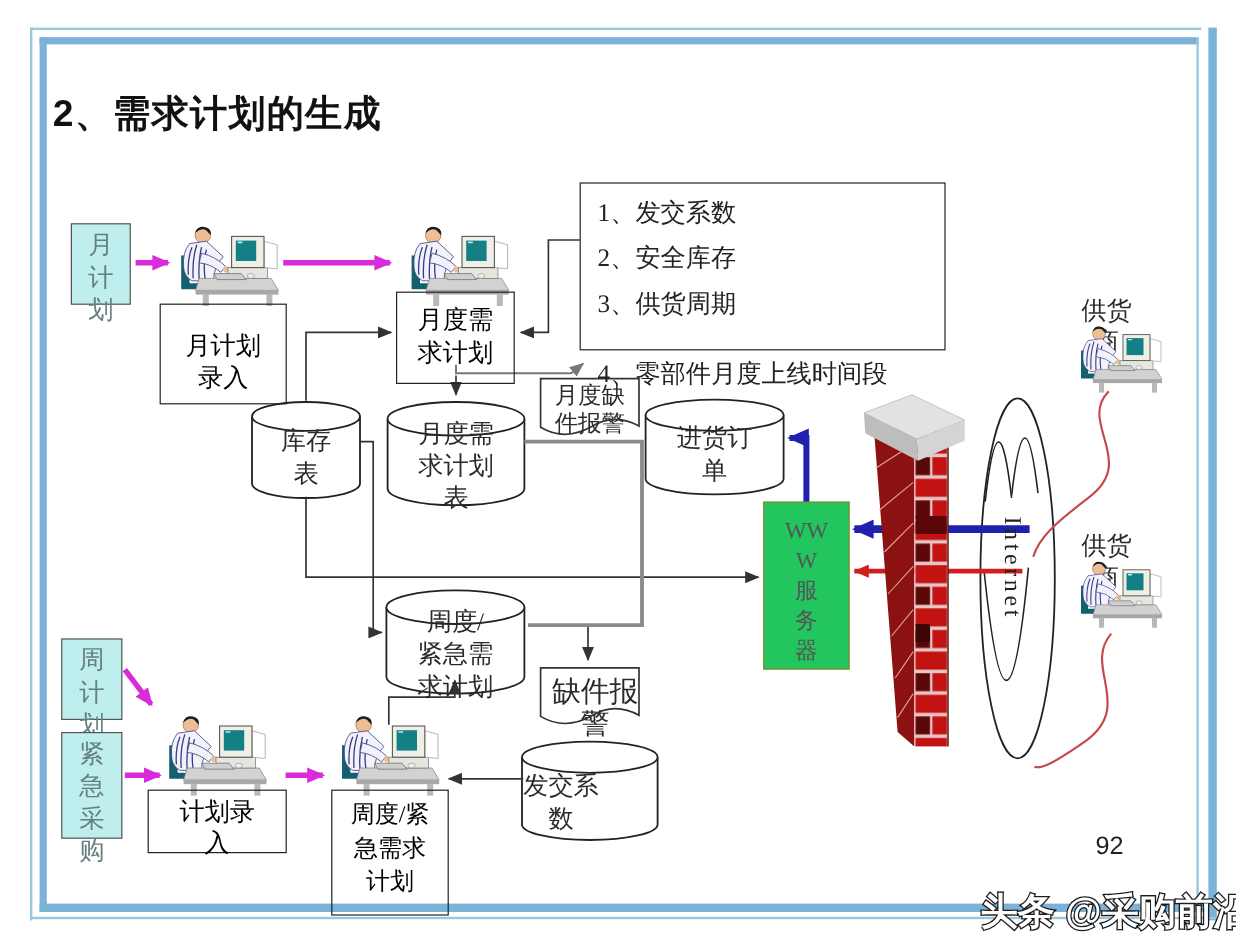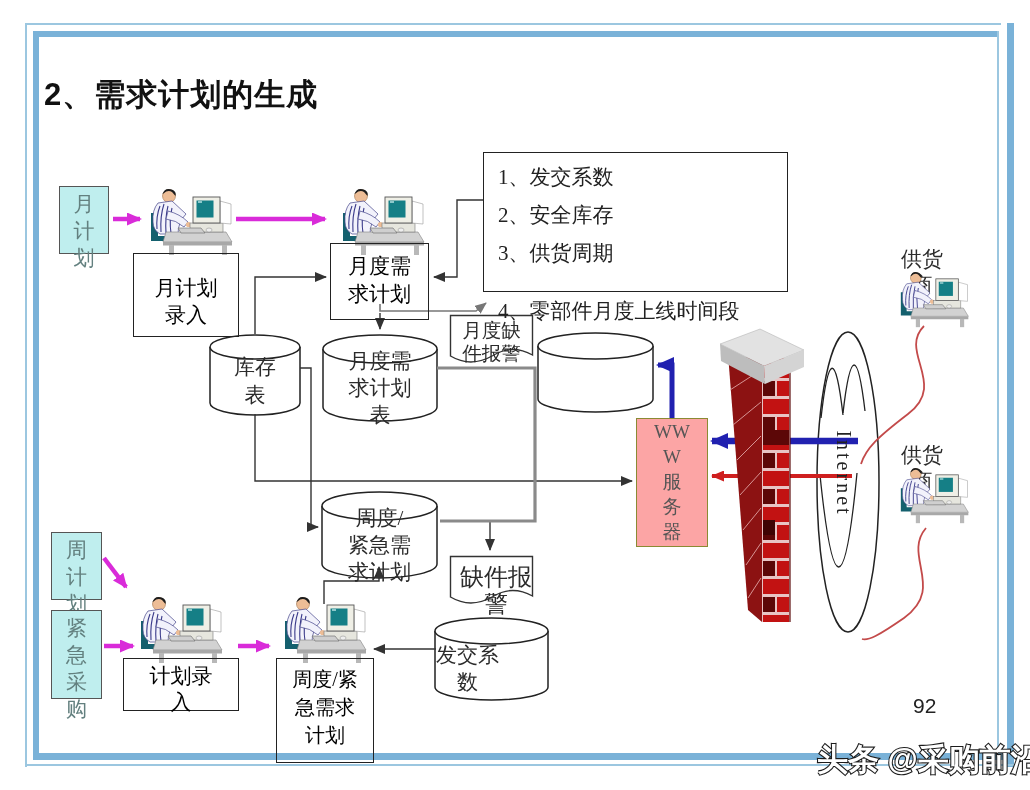--- a/index.html
+++ b/index.html
@@ -14,22 +14,22 @@
   .cyan .vtxt{display:block;text-align:center;white-space:pre-line;line-height:27px;font-size:21px;color:#63807f;padding-top:4px;}
   .title{position:absolute;z-index:2;font-family:"Liberation Sans","DejaVu Sans",sans-serif;
          font-weight:bold;font-size:31px;color:#111;letter-spacing:1px;white-space:nowrap;}
   .factor{position:absolute;left:14px;white-space:nowrap;font-size:21px;color:#222;}
   .pagenum{position:absolute;z-index:2;font-family:"Liberation Sans",sans-serif;font-size:21px;color:#222;}
   .watermark{position:absolute;z-index:5;font-family:"Liberation Sans","DejaVu Sans",sans-serif;
              font-weight:bold;font-size:31px;color:#ffffff;-webkit-text-stroke:2.2px #1c1c1c;
              paint-order:stroke fill;white-space:nowrap;letter-spacing:0px;}
   .internet{position:absolute;z-index:2;font-size:20px;letter-spacing:3px;color:#222;
             transform:rotate(90deg);transform-origin:center;white-space:nowrap;}
-  .www{position:absolute;z-index:2;border:1.2px solid #8a8a33;background:#fca5a5;text-align:center;
-       white-space:pre-line;font-size:19px;line-height:25px;color:#555;padding-top:0;}
+  .www{position:absolute;z-index:2;border:1.2px solid #8a8a33;background:#22c55e;text-align:center;
+       white-space:pre-line;font-size:19px;line-height:25px;color:#555;padding-top:11px;}
 </style>
 </head>
 <body>
 
 <div id="canvas">
 
   <div class="bar" style="left:25px;top:23px;width:976px;height:2px;background:#9cc7e0;"></div>
   <div class="bar" style="left:33px;top:31px;width:966px;height:6px;background:#7ab2d8;"></div>
   <div class="bar" style="left:25px;top:23px;width:2px;height:744px;background:#9cc7e0;"></div>
   <div class="bar" style="left:33px;top:31px;width:6px;height:729px;background:#7ab2d8;"></div>
@@ -221,20 +221,22 @@
 W
 服
 务
 器</div>
 
   <div class="lbl" style="left:210px;top:353px;width:90px;line-height:28px;">库存
 表</div>
   <div class="lbl" style="left:323px;top:348px;width:114px;">月度需
 求计划
 表</div>
+  <div class="lbl" style="left:538px;top:352px;width:115px;">进货订
+单</div>
   <div class="lbl" style="left:322px;top:505px;width:115px;">周度/
 紧急需
 求计划</div>
   <div class="lbl" style="left:411px;top:642px;width:113px;">发交系
 数</div>
   <div class="lbl" style="left:451px;top:319px;width:81px;font-size:19.5px;line-height:23px;">月度缺
 件报警</div>
   <div class="lbl" style="left:450px;top:564px;width:92px;font-size:24px;">缺件报警</div>
 
   <div class="internet" style="left:783px;top:462px;width:120px;text-align:center;">Internet</div>

